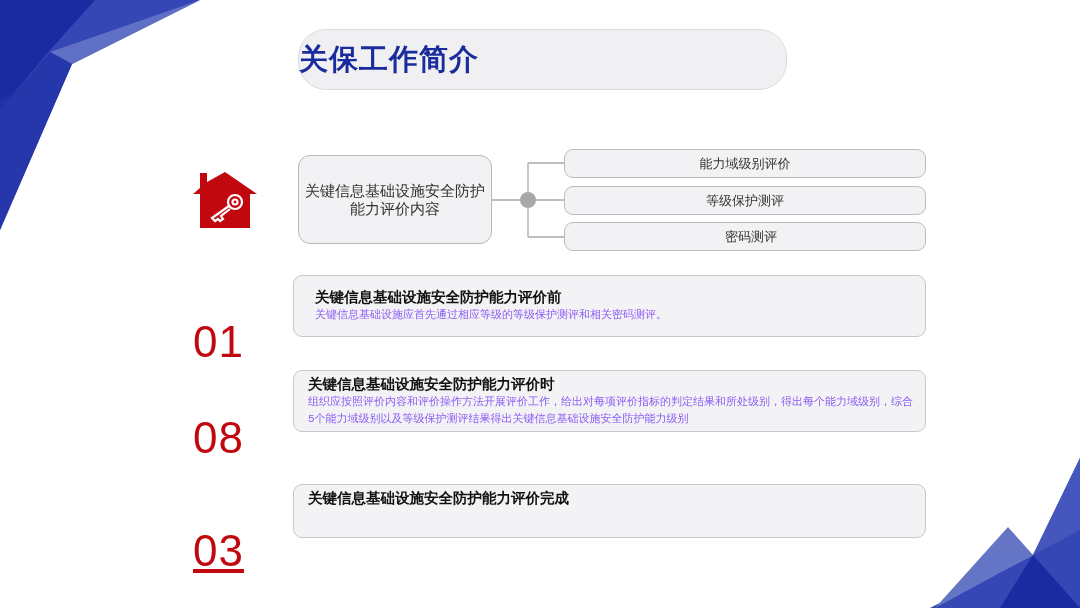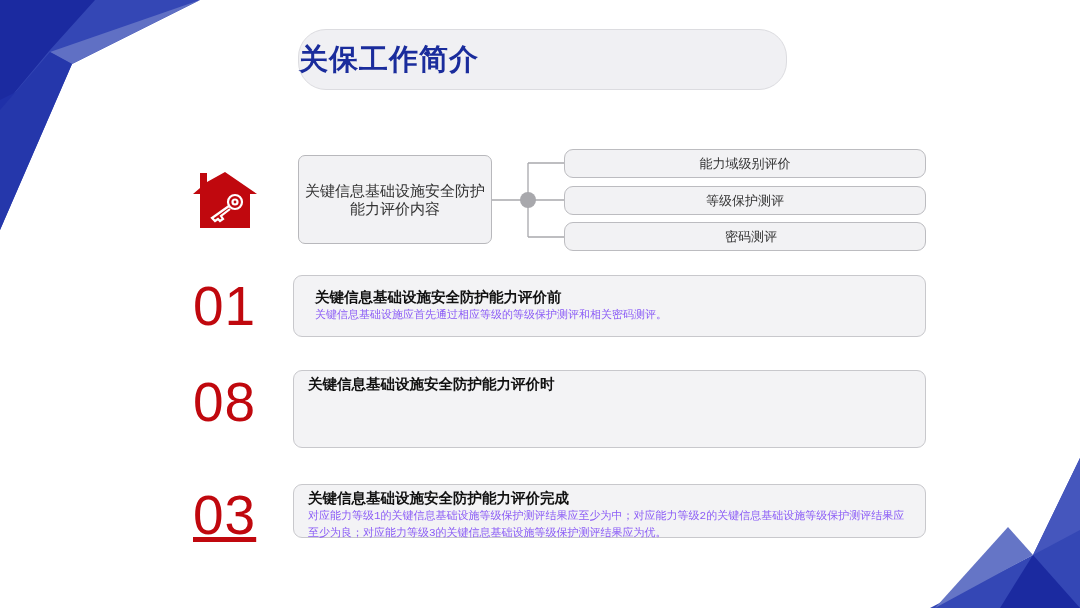--- a/index.html
+++ b/index.html
@@ -5,29 +5,29 @@
   html, body { margin:0; padding:0; }
   body { width:1080px; height:608px; position:relative; overflow:hidden; background:#ffffff;
          font-family:"DejaVu Sans","Liberation Sans",sans-serif; color:#333; }
   .deco { position:absolute; left:0; top:0; pointer-events:none; }
   .title-pill { position:absolute; left:298px; top:29px; width:489px; height:61px; border-radius:28px;
                 background:#f0f0f3; border:1px solid #dcdce0; box-sizing:border-box;
                 display:flex; align-items:center; justify-content:flex-start; }
   .title-pill span { font-size:29px; font-weight:bold; color:#1a2c9c; letter-spacing:1px; }
   .house { position:absolute; left:192px; top:170px; width:66px; height:60px; }
   .center-box { position:absolute; left:298px; top:155px; width:194px; height:89px; border:1px solid #b8b8bc;
-                border-radius:7px; background:#f2f2f4; box-sizing:border-box;
+                border-radius:12px; background:#f2f2f4; box-sizing:border-box;
                 display:flex; align-items:center; justify-content:center; text-align:center;
                 font-size:15px; line-height:18px; color:#333; padding:0 6px; }
   .connector { position:absolute; left:0; top:0; }
   .branch { position:absolute; left:564px; width:362px; height:29px; border:1px solid #bcbcc0; border-radius:9px;
             background:#f2f2f4; box-sizing:border-box; display:flex; align-items:center; justify-content:center;
             font-size:13px; color:#333; }
-  .num { position:absolute; left:193px; font-size:55px; color:#c0080e; font-family:"Liberation Sans",sans-serif;
-         line-height:60px; letter-spacing:1px; }
+  .num { position:absolute; left:193px; font-size:44px; color:#c0080e; font-family:"Liberation Sans",sans-serif;
+         line-height:60px; letter-spacing:1px;margin-top:36px; }
   .card { position:absolute; left:293px; width:633px; border:1px solid #c8c8cc; border-radius:9px; background:#f3f3f5;
           box-sizing:border-box; padding:4px 10px 4px 14px; }
   .card .h { font-size:14.5px; font-weight:bold; color:#111; line-height:20px; }
   .card .b { font-size:11px; color:#8b5cf6; line-height:17px;font-family:Liberation Mono, monospace; }
 </style>
 </head>
 <body>
 
 <svg class="deco" width="1080" height="608" viewBox="0 0 1080 608">
   <polygon points="0,0 200,0 72,64 0,230" fill="#3447b5"></polygon>
@@ -80,21 +80,21 @@
   <span>密码测评</span>
 </div>
 
 <div class="num" style="top:276px;">01</div>
 <div class="card" style="top:275px; height:62px; padding-top:11px; padding-left:21px;">
   <div class="h">关键信息基础设施安全防护能力评价前</div>
   <div class="b">关键信息基础设施应首先通过相应等级的等级保护测评和相关密码测评。</div>
 </div>
 
 <div class="num" style="top:372px;">08</div>
-<div class="card" style="top:370px; height:78px; padding-top:3px;">
+<div class="card" style="top:370px; height:62px; padding-top:3px;">
   <div class="h">关键信息基础设施安全防护能力评价时</div>
+  <div class="b">组织应按照评价内容和评价操作方法开展评价工作，给出对每项评价指标的判定结果和所处级别，得出每个能力域级别，综合5个能力域级别以及等级保护测评结果得出关键信息基础设施安全防护能力级别</div>
 </div>
 
 <div class="num" style="top:485px;text-decoration:underline;">03</div>
 <div class="card" style="top:484px; height:54px; padding-top:3px;">
   <div class="h">关键信息基础设施安全防护能力评价完成</div>
-  <div class="b">对应能力等级1的关键信息基础设施等级保护测评结果应至少为中；对应能力等级2的关键信息基础设施等级保护测评结果应至少为良；对应能力等级3的关键信息基础设施等级保护测评结果应为优。</div>
 </div>
 
 </body></html>

